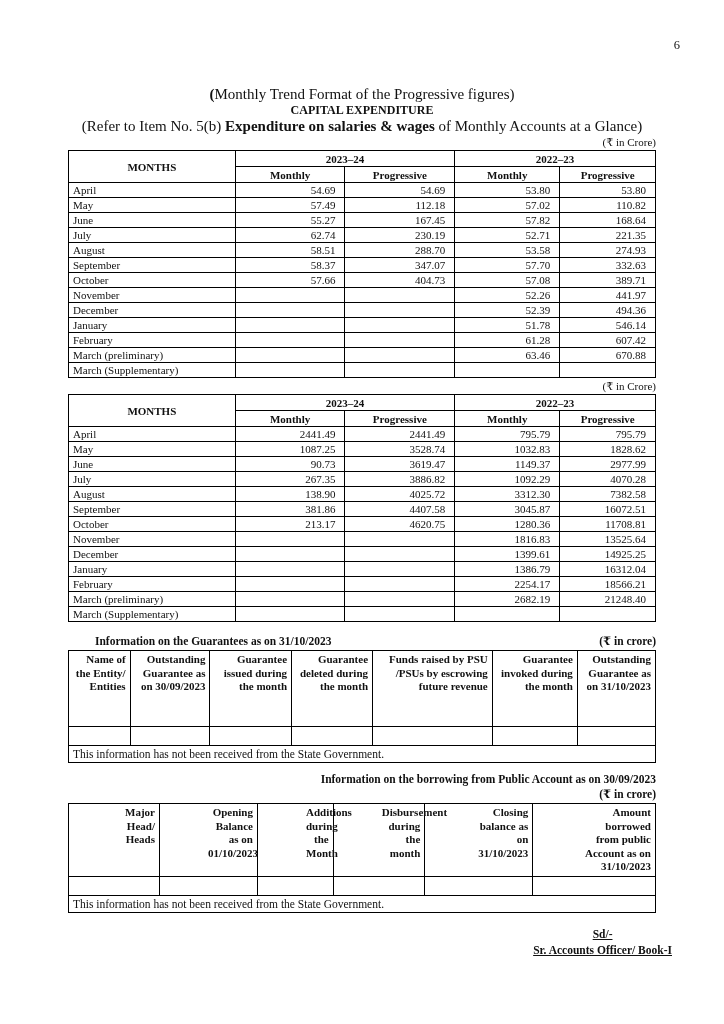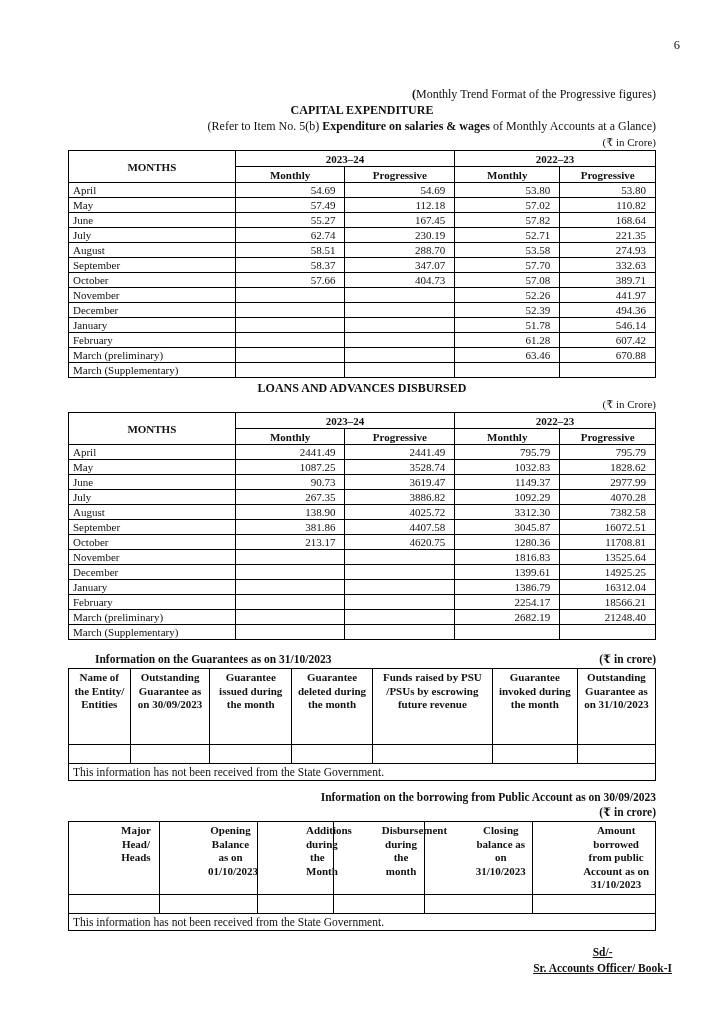--- a/index.html
+++ b/index.html
@@ -14,21 +14,21 @@
     width:724px; height:1024px;
     background:#fff;
     overflow:hidden;
   }
   .page-number {
     position:absolute; top:38px; right:44px;
     font-size:12.5px;
   }
   .content { padding:86px 68px 0 68px; }
 
-  .center-line { text-align:right; font-size:12px; line-height:16px; }
+  .center-line { text-align:center; font-size:15px; line-height:16px; }
   .title-line  { text-align:center; font-size:12px; font-weight:bold; line-height:16px; }
   .unit-line   { text-align:right; font-size:11px; line-height:14px; margin:1px 0 1px 0; }
   .unit-bold   { font-weight:bold; }
   .bold        { font-weight:bold; }
 
   table { border-collapse:collapse; width:100%; table-layout:fixed; }
   th, td { border:1px solid #000; }
 
   
   .month-table th {
@@ -42,21 +42,21 @@
   .month-table .c-month { text-align:left; padding-left:4px; }
   .month-table .c-num   { text-align:right; padding-right:9px; }
 
   
   .info-title-row {
     display:flex; justify-content:space-between; align-items:flex-end;
     font-size:11.5px; line-height:15px; margin-bottom:1px;
   }
   .info-title-row .t { font-weight:bold; padding-left:27px; }
   .info-table th {
-    font-size:11px; font-weight:bold; text-align:center; vertical-align:top;
+    font-size:11px; font-weight:bold; text-align:right; vertical-align:top;
     padding:2px 4px; line-height:13.5px;
   }
   .g-table th { height:76px; }
   .b-table th { height:56px;padding-left:48px; }
   .info-table .empty-row td { height:19px; font-size:11px; }
   .info-table .note-row td {
     height:17px; font-size:11.5px; text-align:left;
     padding:1px 4px; vertical-align:middle;
   }
 
@@ -192,21 +192,20 @@
           <tr>
             <td class="c-month">March (Supplementary)</td>
             <td class="c-num"></td>
             <td class="c-num"></td>
             <td class="c-num"></td>
             <td class="c-num"></td>
           </tr>
         </tbody>
     </table>
 
-    <div class="title-line sec-gap-1">LOANS AND ADVANCES DISBURSED</div>
     <div class="unit-line">(₹ in Crore)</div>
 
     <table class="month-table">
       <colgroup>
         <col style="width:28.4%">
           <col style="width:18.7%">
           <col style="width:18.7%">
           <col style="width:17.9%">
           <col style="width:16.3%">
       </colgroup>

